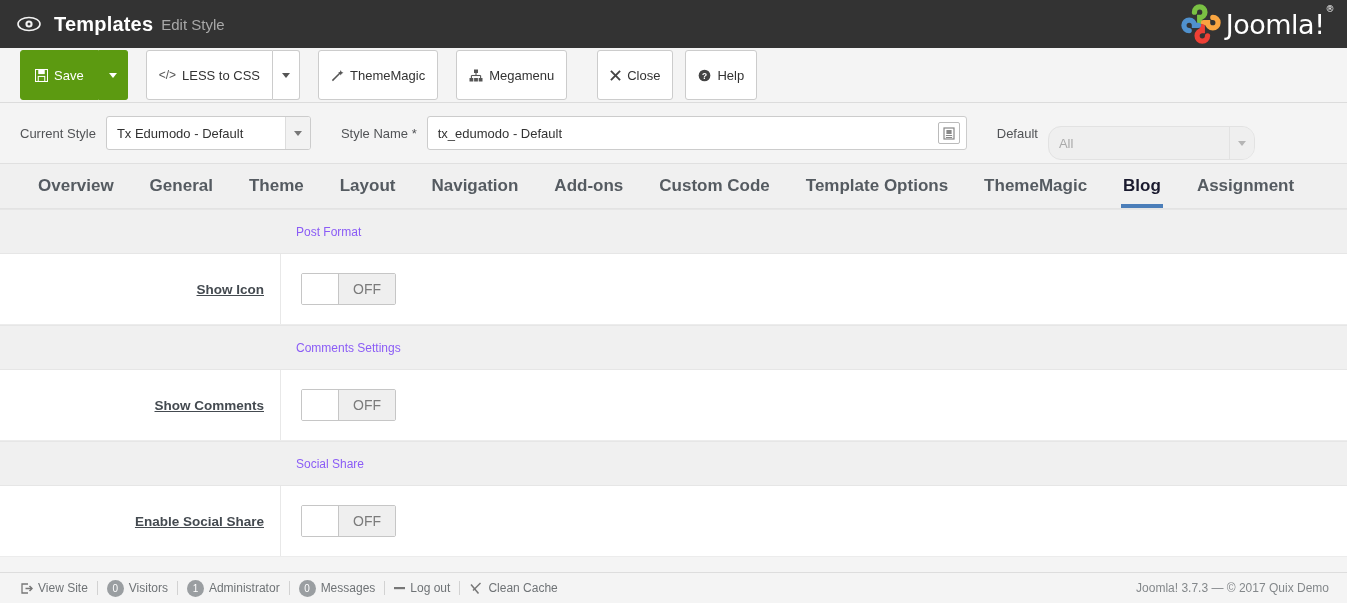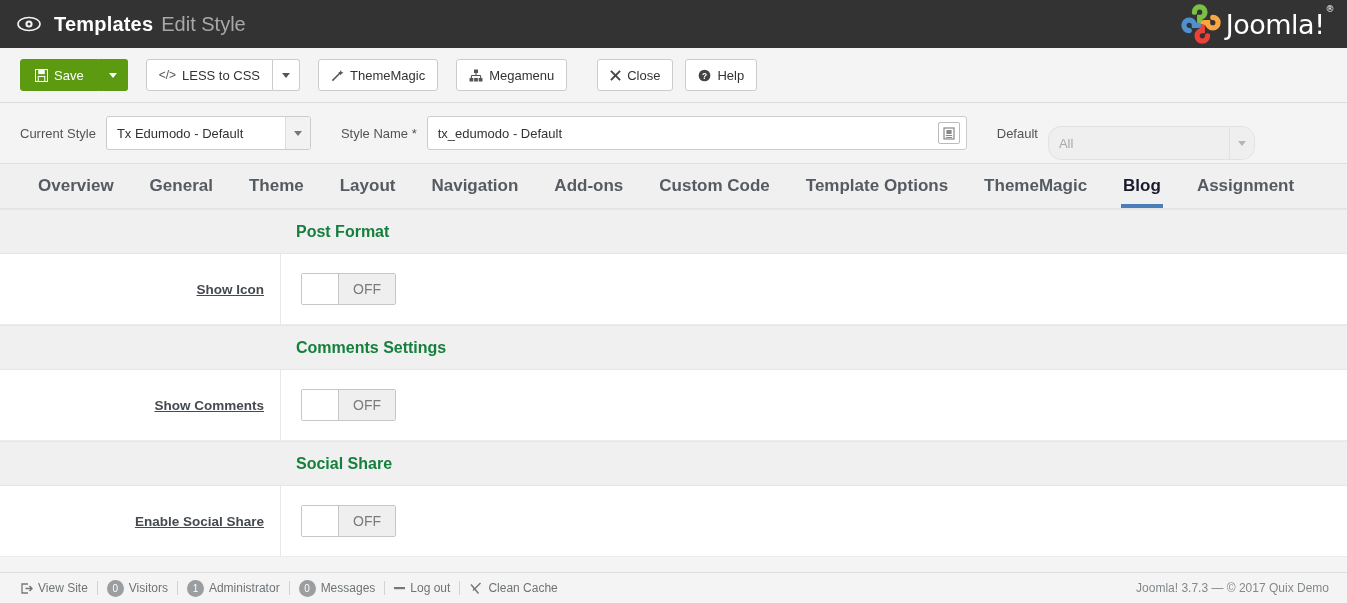--- a/index.html
+++ b/index.html
@@ -23,21 +23,21 @@
   .eye-icon { width: 30px; display: flex; align-items: center; justify-content: center; }
   .page-title {
     color: #ffffff;
     font-size: 20px;
     font-weight: bold;
     margin-left: 10px;
     letter-spacing: .2px;
   }
   .page-subtitle {
     color: #a8a8a8;
-    font-size: 20px;
+    font-size: 15px;
     font-weight: normal;
     margin-left: 8px;
   }
   .joomla-logo {
     position: absolute;
     right: 14px;
     top: 0;
     height: 48px;
     display: flex;
     align-items: center;
@@ -57,21 +57,21 @@
   .toolbar {
     height: 55px;
     background: #f4f4f4;
     border-bottom: 1px solid #dcdcdc;
     display: flex;
     align-items: center;
     padding-left: 20px;
     gap: 0;
   }
   .btn {
-    height: 32px;
+    height: 50px;
     display: inline-flex;
     align-items: center;
     gap: 6px;
     padding: 0 12px;
     font-size: 13px;
     color: #333;
     background: #ffffff;
     border: 1px solid #cccccc;
     border-radius: 3px;
     cursor: pointer;
@@ -220,23 +220,23 @@
     background: #f0f0f0;
     height: 45px;
     display: flex;
     align-items: center;
     border-top: 1px solid #e6e6e6;
     border-bottom: 1px solid #e6e6e6;
   }
   .section-head .htitle {
     width: 100%;
     padding-left: 296px;
-    font-size: 16px;
-    font-weight: bold;
-    color: #15803d;
+    font-size: 12px;
+    font-weight: normal;
+    color: #8b5cf6;
   }
   .field-row {
     height: 71px;
     display: flex;
     align-items: center;
     background: #ffffff;
     border-bottom: 1px solid #ececec;
   }
   .field-label {
     width: 280px;

